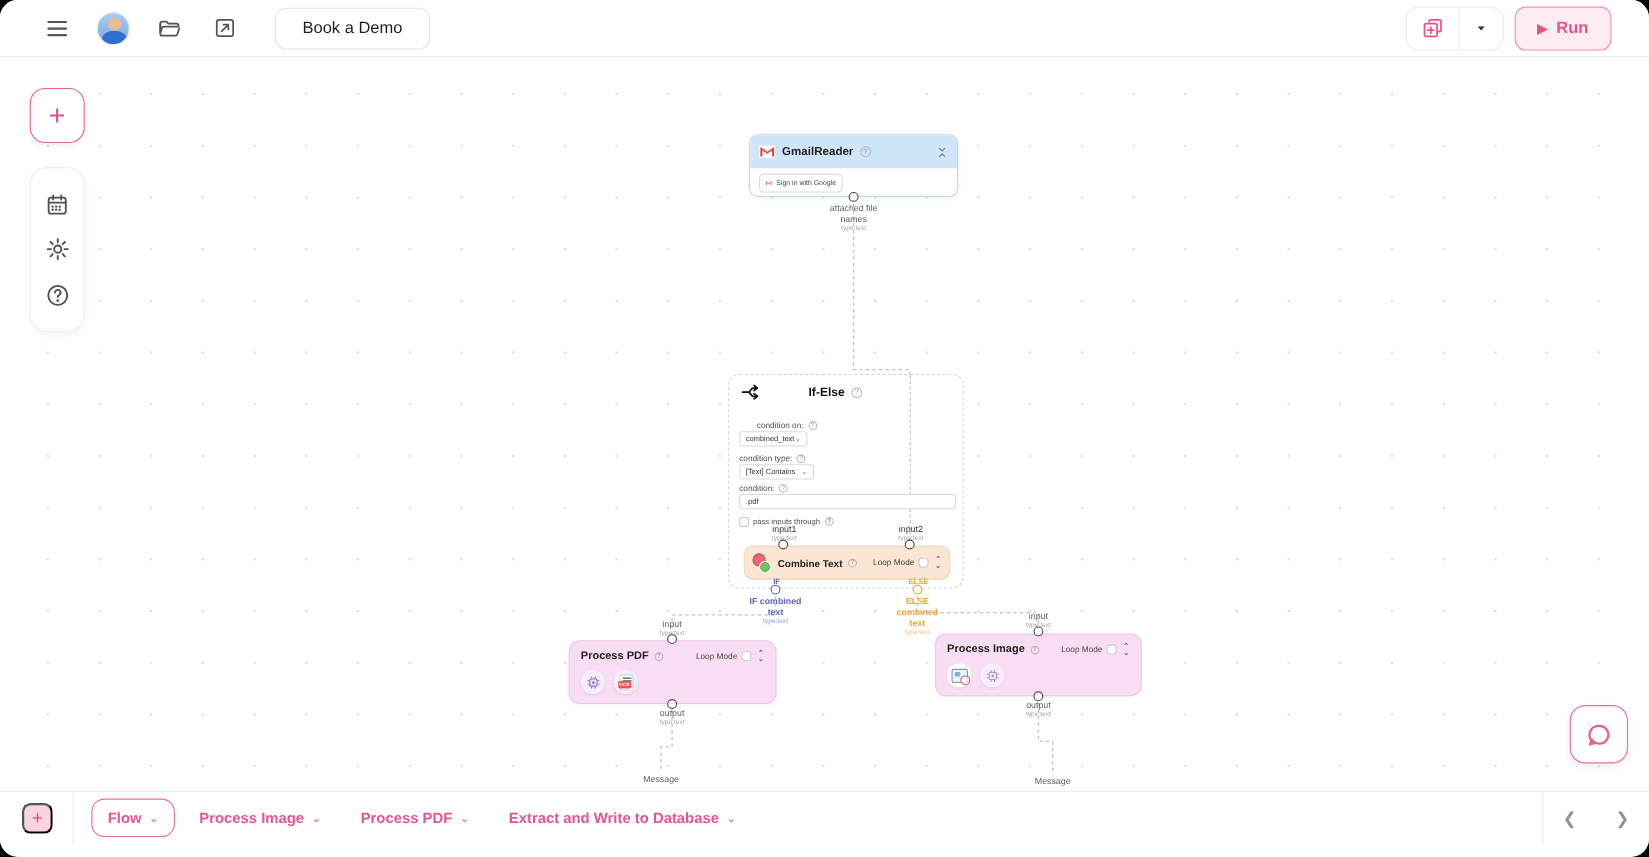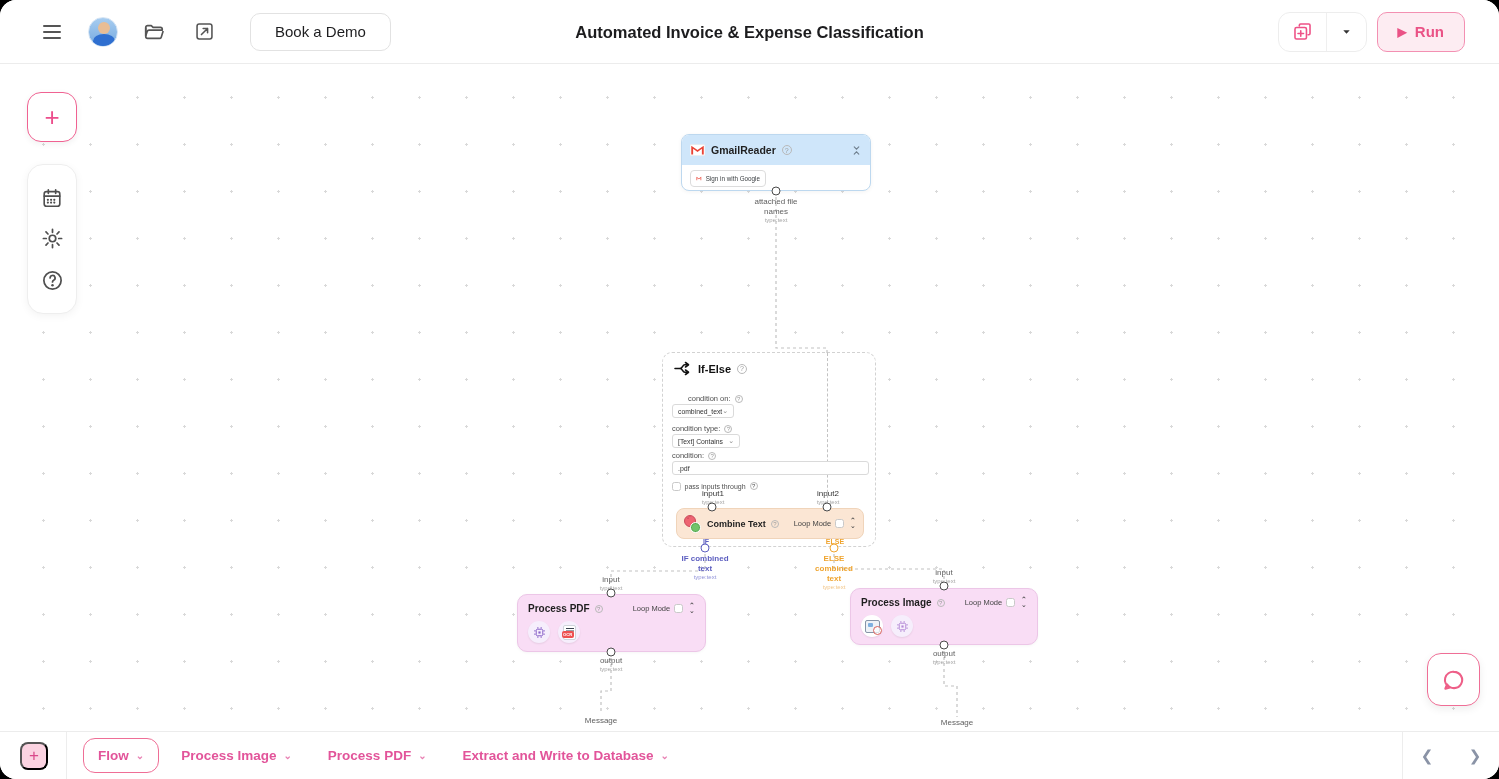--- a/index.html
+++ b/index.html
@@ -1,20 +1,20 @@
 <!DOCTYPE html>
 <html><head>
 <meta charset="utf-8">
 <style>
   * { margin:0; padding:0; box-sizing:border-box; }
   html,body { width:1499px; height:779px; background:#000; font-family:"Liberation Sans", sans-serif; overflow:hidden; }
   .window { position:relative; width:1499px; height:779px; background:#fff; border-radius:16px; overflow:hidden; }
 
   
-  .topbar { position:relative; height:64px; background:#fff; border-bottom:1px solid #ececec; display:flex; align-items:center; z-index:30; }
+  .topbar { position:relative; height:52px; background:#fff; border-bottom:1px solid #ececec; display:flex; align-items:center; z-index:30; }
   .tb-left { display:flex; align-items:center; gap:22px; padding-left:38px; }
   .icon-btn { display:flex; align-items:center; justify-content:center; width:28px; height:28px; color:#555; cursor:pointer; }
   .hamburger { display:flex; flex-direction:column; gap:4px; }
   .hamburger span { display:block; width:18px; height:2px; background:#555; border-radius:2px; }
   .avatar { width:30px; height:30px; border-radius:50%; background:linear-gradient(180deg,#a8cdf0 0%, #74a9e0 100%); position:relative; overflow:hidden; border:1px solid #d6e5f5; }
   .avatar::before { content:""; position:absolute; left:9px; top:4px; width:12px; height:12px; border-radius:50%; background:#e8bd95; }
   .avatar::after { content:""; position:absolute; left:4px; top:16px; width:22px; height:14px; border-radius:50% 50% 0 0; background:#2f6fd0; }
   .demo-btn { margin-left:10px; height:38px; padding:0 24px; border:1px solid #e2e2e2; border-radius:10px; background:#fff; font-size:15px; color:#1d1d1f; display:flex; align-items:center; cursor:pointer; }
   .tb-title { position:absolute; left:50%; top:50%; transform:translate(-50%,-50%); font-size:16.5px; font-weight:700; color:#1c1c1e; white-space:nowrap; }
   .tb-right { margin-left:auto; display:flex; align-items:center; gap:10px; padding-right:34px; }
@@ -51,21 +51,21 @@
   .gmail-head { height:30px; background:#cfe6fa; display:flex; align-items:center; gap:6px; padding:0 8px; }
   .gmail-head .title { font-size:10.5px; font-weight:700; color:#1f1f1f; }
   .gmail-head .collapse { margin-left:auto; color:#6f7f8d; cursor:pointer; display:flex; }
   .signin-btn { margin:5px 8px; height:16.5px; width:76px; background:#fff; border:1px solid #dcdcdc; border-radius:4px; display:flex; align-items:center; gap:4px; padding:0 5px; cursor:pointer; }
   .signin-btn span { font-size:6.3px; color:#3c4043; white-space:nowrap; }
 
   
   .ifelse-node { left:662px; top:288px; width:214px; height:195px; background:#fff; border:1.5px dashed #d2d2d2; border-radius:10px; }
   .inner-wire { position:absolute; left:164px; top:0; height:155px; border-left:1px dashed #c2c2c2; z-index:0; }
   .ifelse-head { position:absolute; left:10px; top:8px; display:flex; align-items:center; gap:6px; z-index:2; }
-  .ifelse-head .title { font-size:11px; font-weight:700; color:#111; }
+  .ifelse-head .title { font-size:11px; font-weight:700; color:#111;margin-left:37px; }
   .field-label { position:absolute; left:9px; display:flex; align-items:center; gap:4px; font-size:7.5px; color:#4f4f4f; z-index:2; }
   .select-box { position:absolute; left:9px; height:14px; background:#fff; border:1px solid #dadada; border-radius:3px; display:flex; align-items:center; justify-content:space-between; padding:0 5px; font-size:6.8px; color:#333; z-index:2; cursor:pointer; }
   .select-box .caret { color:#888; font-size:7px; }
   .text-input { position:absolute; left:9px; top:108px; width:197px; height:14px; background:#fff; border:1px solid #dadada; border-radius:3px; display:flex; align-items:center; padding:0 5px; font-size:7px; color:#333; z-index:2; cursor:text; }
   .check-row { position:absolute; left:9px; top:129px; display:flex; align-items:center; gap:4px; z-index:2; }
   .checkbox { width:8.5px; height:8.5px; border:1px solid #c9c9c9; border-radius:2.5px; background:#fff; cursor:pointer; flex:none; }
   .check-row span { font-size:7px; color:#4f4f4f; }
   .in-col { position:absolute; text-align:center; transform:translateX(-50%); z-index:2; line-height:1.3; }
   .in-col .main { font-size:8px; color:#333; }
   .in-col .type { font-size:6px; color:#a5a5a5; }
@@ -133,21 +133,20 @@
           </svg>
       </div>
       <div class="icon-btn">
         <svg width="21" height="21" viewBox="0 0 24 24" fill="none" stroke="#555" stroke-width="1.8" stroke-linecap="round" stroke-linejoin="round">
             <rect x="3.5" y="3.5" width="17" height="17" rx="2.5"></rect>
             <path d="M8.5 15.5 15.5 8.5M10.5 8.5h5v5"></path>
           </svg>
       </div>
       <button class="demo-btn">Book a Demo</button>
     </div>
-    <div class="tb-title">Automated Invoice &amp; Expense Classification</div>
     <div class="tb-right">
       <div class="seg-group">
         <div class="seg">
           <svg width="19" height="19" viewBox="0 0 24 24" fill="none" stroke="#ee5287" stroke-width="2" stroke-linecap="round" stroke-linejoin="round">
               <path d="M8 5V4a1.5 1.5 0 0 1 1.5-1.5H20A1.5 1.5 0 0 1 21.5 4v10.5A1.5 1.5 0 0 1 20 16h-1"></path>
               <rect x="2.5" y="7" width="14.5" height="14.5" rx="2"></rect>
               <path d="M9.8 11v7M6.3 14.5h7"></path>
             </svg>
         </div>
         <div class="seg">

